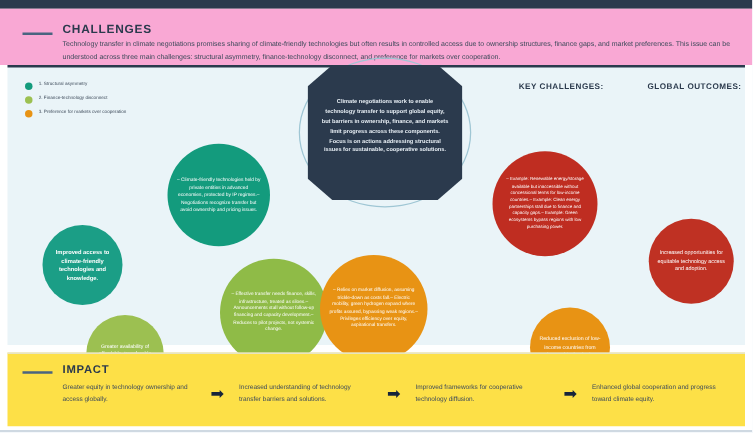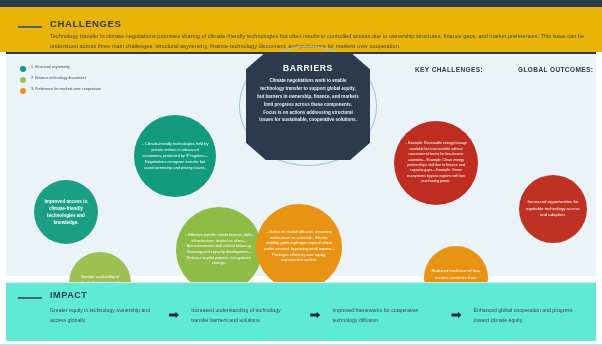--- a/index.html
+++ b/index.html
@@ -7,21 +7,21 @@
     width:602px;height:346px;overflow:hidden;
     font-family:"Liberation Sans", sans-serif;
     color:#2e3d4f;
   }
   .page{position:relative;width:602px;height:346px;background:#fff;overflow:hidden;}
 
   
   .topbar{position:absolute;left:0;top:0;width:602px;height:7px;background:#2b3a4d;}
 
   
-  .challenges{position:absolute;left:0;top:7px;width:602px;height:45px;background:#eab308;}
+  .challenges{position:absolute;left:0;top:7px;width:602px;height:45px;background:#f9a8d4;}
   .ch-rule{position:absolute;left:18px;top:19px;width:24px;height:2px;background:#4a6480;}
   .ch-title{position:absolute;left:50px;top:11px;font-size:9.5px;font-weight:bold;letter-spacing:0.6px;color:#2b3a4d;}
   .ch-body{position:absolute;left:50px;top:24px;width:535px;font-size:5.6px;line-height:1.85;color:#3d4a5a;}
 
   
   .panel{position:absolute;left:6px;top:52px;width:590px;height:222px;background:#eaf4f8;border-top:2px solid #2b3a4d;}
 
   
   .legend{position:absolute;left:14px;top:11px;width:105px;}
   .leg-row{display:flex;align-items:flex-start;margin-bottom:4.5px;}
@@ -70,21 +70,21 @@
   #bub-red-lg{left:388px;top:67px;width:84px;height:84px;background:#bf2d21;}
   #bub-red-lg span{width:70px;font-size:3.6px;line-height:1.5;color:#ffffff;}
 
   #bub-red-out{left:513px;top:121px;width:68px;height:68px;background:#bf3123;}
   #bub-red-out span{width:56px;font-size:4.3px;line-height:1.55;color:#ffffff;}
 
   #bub-orange-out{left:418px;top:192px;width:64px;height:64px;background:#e89314;}
   #bub-orange-out span{width:52px;font-size:4.2px;line-height:1.55;color:#ffffff;}
 
   
-  .impact{position:absolute;left:6px;top:282px;width:590px;height:58px;background:#5eead4;border-top:1px solid #dfe6ec;}
+  .impact{position:absolute;left:6px;top:282px;width:590px;height:58px;background:#fde047;border-top:1px solid #dfe6ec;}
   .im-rule{position:absolute;left:12px;top:14px;width:24px;height:2px;background:#4a6480;}
   .im-title{position:absolute;left:44px;top:7px;font-size:9px;font-weight:bold;letter-spacing:0.6px;color:#2b3a4d;}
   .im-flow{position:absolute;left:44px;top:23px;width:530px;display:flex;align-items:flex-start;}
   .im-step{width:110px;font-size:5.2px;line-height:1.85;color:#3d4a5a;}
   .im-arrow{width:36px;display:flex;align-items:center;justify-content:center;padding-top:2px;color:#16243a;font-size:13px;line-height:1;}
   .botbar{position:absolute;left:0;top:344px;width:602px;height:2px;background:#cfd9e2;}
 </style>
 </head>
 <body>
 
@@ -114,21 +114,20 @@
         <span class="leg-txt">3. Preference for markets over cooperation</span>
       </div>
     </div>
 
     <div class="colhead" id="kc-head">KEY CHALLENGES:</div>
     <div class="colhead" id="go-head">GLOBAL OUTCOMES:</div>
 
     <div class="barriers-wrap">
       <div class="barriers-ring"></div>
       <div class="barriers-oct"></div>
-      <div class="b-title">BARRIERS</div>
       <div class="b-body">Climate negotiations work to enable technology transfer to support global equity, but barriers in ownership, finance, and markets limit progress across these components. Focus is on actions addressing structural issues for sustainable, cooperative solutions.</div>
     </div>
 
     <div class="bub" id="bub-teal-lg">
       <span>– Climate-friendly technologies held by private entities in advanced economies, protected by IP regimes.– Negotiations recognize transfer but avoid ownership and pricing issues.</span>
     </div>
     <div class="bub" id="bub-teal-sm">
       <span>Improved access to climate-friendly technologies and knowledge.</span>
     </div>
     <div class="bub" id="bub-green-sm">

